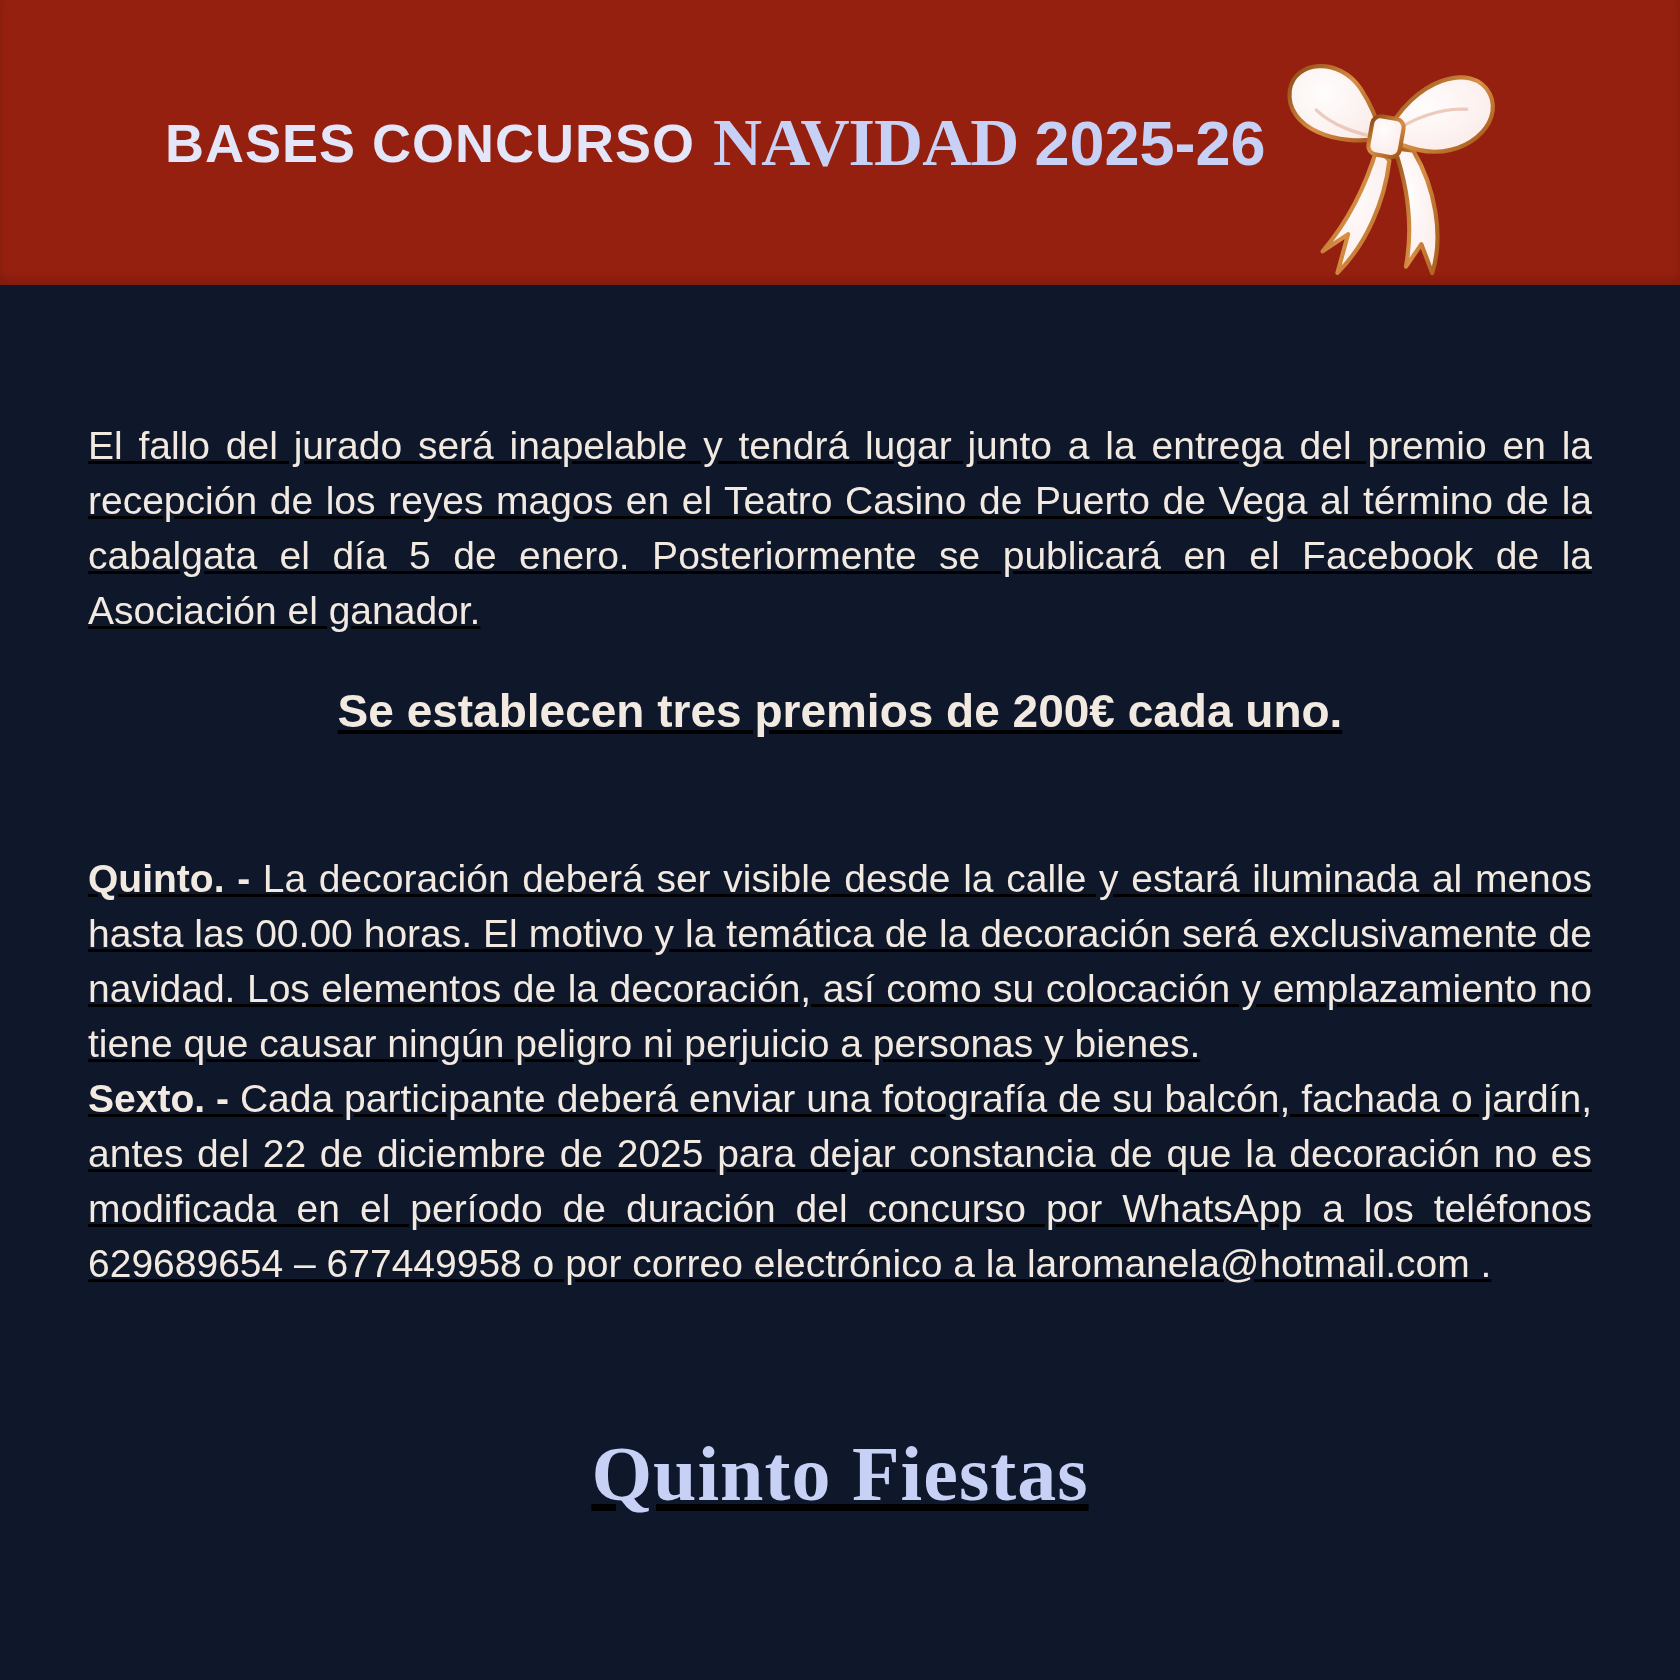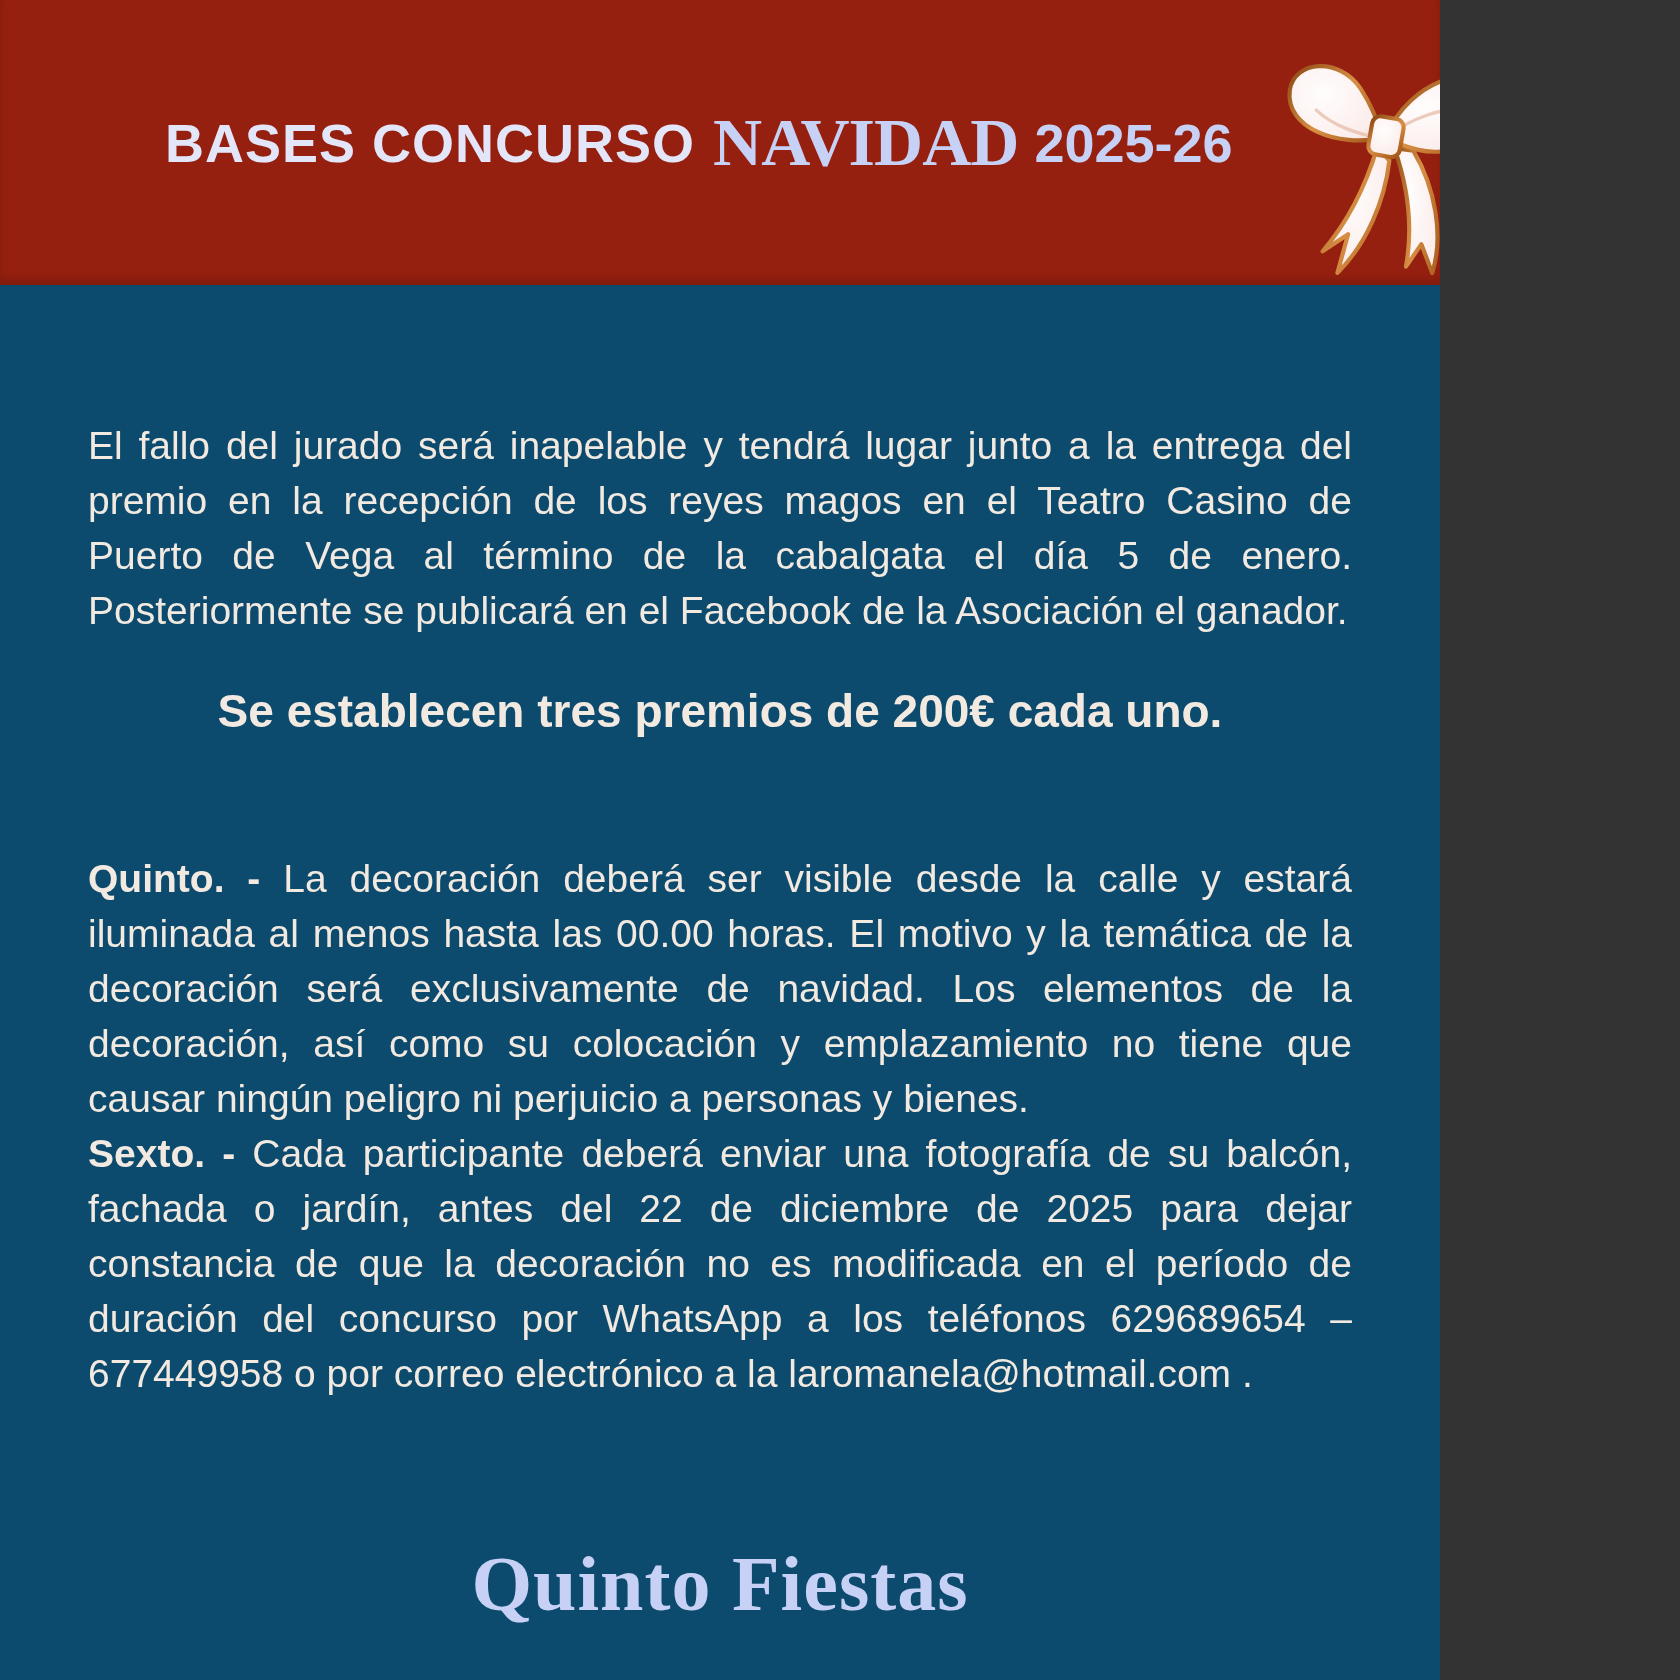--- a/index.html
+++ b/index.html
@@ -1,23 +1,24 @@
 <!DOCTYPE html>
 <html lang="es"><head>
 <meta charset="utf-8">
 <style>
   html, body { margin: 0; padding: 0; }
   body { background: #333; }
   .page {
     position: relative;
-    width: 1440px;
+    width: 1680px;
     height: 1680px;
-    background: #0c4a6e;
+    background: #0f172a;
     overflow: hidden;
     font-family: "Liberation Sans", sans-serif;
+    text-decoration: underline;
   }
   
   .header {
     position: relative;
     height: 285px;
     background: #96200f;
     box-shadow: inset 0 -6px 8px rgba(0,0,0,0.15);
   }
   .title-row {
     position: absolute;
@@ -40,21 +41,21 @@
     font-weight: 700;
     font-size: 68px;
     letter-spacing: -1px;
     color: #c7d1f5;
     margin-left: 18px;
     white-space: pre;
   }
   .title-years {
     font-family: "Liberation Sans", sans-serif;
     font-weight: 700;
-    font-size: 54px;
+    font-size: 63px;
     color: #c7d1f5;
     margin-left: 16px;
     white-space: pre;
   }
   .bow {
     position: absolute;
     left: 1238px;
     top: 14px;
     width: 290px;
     height: 268px;

